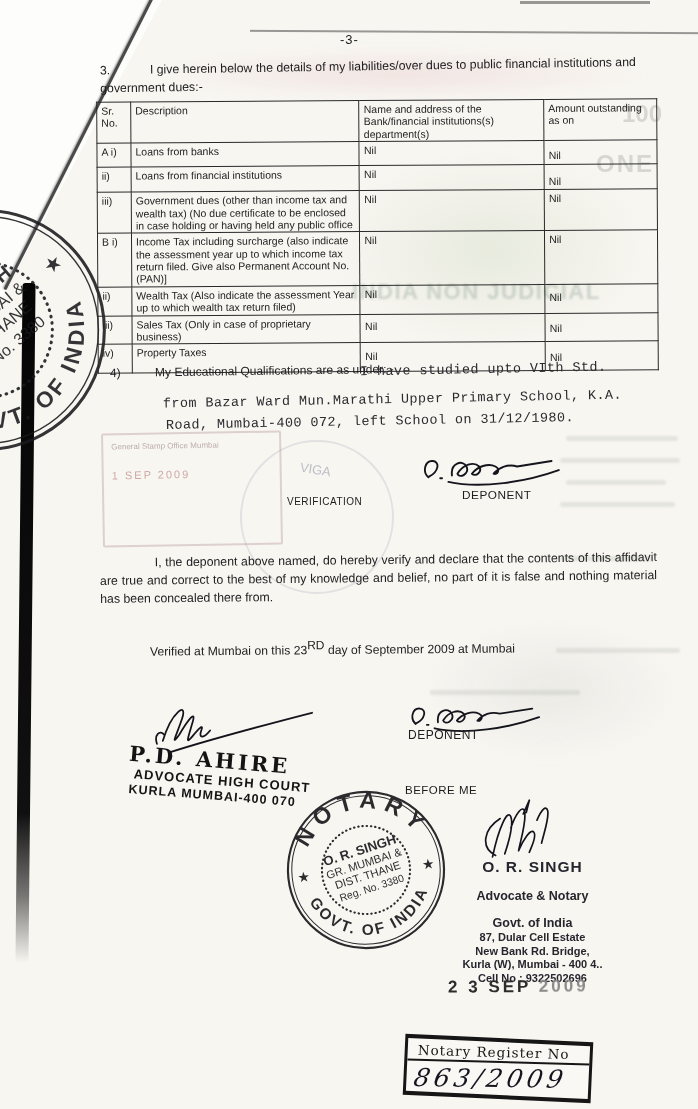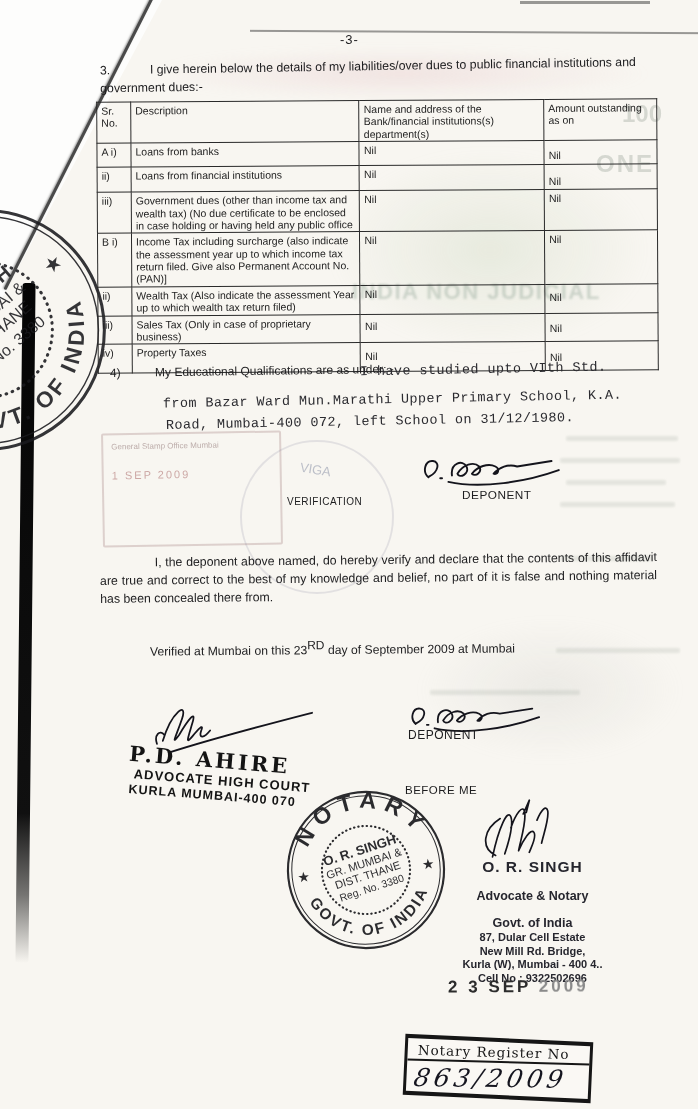--- a/index.html
+++ b/index.html
@@ -284,21 +284,21 @@
       M90 32 C96 18 102 12 104 20 C106 30 98 52 96 62
       M72 24 L80 6 L76 22
       M42 30 C20 44 16 68 36 78"></path>
   </svg>
 
   <div class="abs singh">
     <div class="nm">O. R. SINGH</div>
     <div class="b">Advocate &amp; Notary</div>
     <div class="b">Govt. of India</div>
     <div class="s">87, Dular Cell Estate</div>
-    <div class="s">New Mill Rd. Bridge,</div>
+    <div class="s">New Bank Rd. Bridge,</div>
     <div class="s">Kurla (W), Mumbai - 400 4..</div>
     <div class="s">Cell No : 9322502696</div>
   </div>
 
   <div class="abs datestamp">
     <span>2 3 SEP</span>
     <span class="yr">2009</span>
   </div>
 
   <div class="abs regbox">

